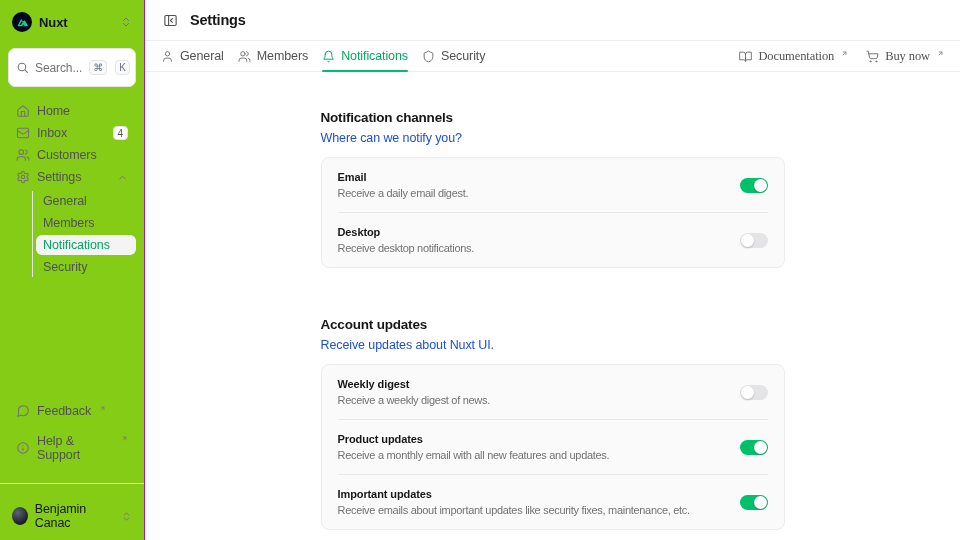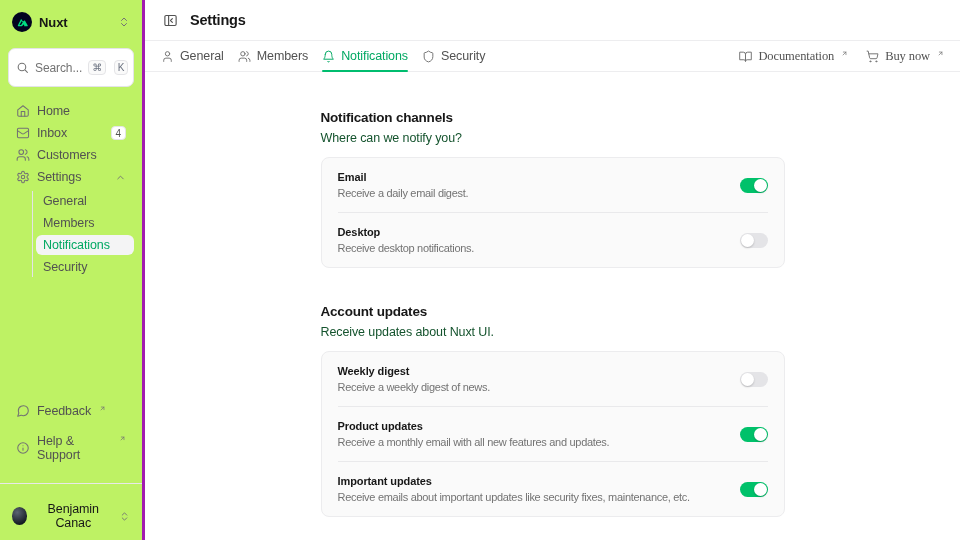--- a/index.html
+++ b/index.html
@@ -7,23 +7,23 @@
   body {
     font-family: "Liberation Sans", sans-serif;
     background:#fff; color:#171717; display:flex;
     -webkit-font-smoothing: antialiased;
   }
   svg { display:block; }
 
   
   .sidebar {
     width:145px; min-width:145px; height:100%;
-    border-right:3px solid #a21caf;
+    border-right:1px solid #a21caf;
     display:flex; flex-direction:column;
-    padding:8px; background:#bef264;
+    padding:8px; background:#84cc16;
   }
   .workspace {
     display:flex; align-items:center; gap:7px;
     padding:4px 4px; border-radius:6px; cursor:pointer;
   }
   .ws-logo {
     width:20px; height:20px; border-radius:50%;
     background:#020420; display:flex; align-items:center; justify-content:center;
   }
   .ws-name { font-size:13px; font-weight:700; letter-spacing:-0.1px; }
@@ -72,21 +72,21 @@
   .side-footer { margin-top:auto; display:flex; flex-direction:column; gap:10px; }
   .side-sep { height:1px; background:#e8e8ea; margin:8px -8px 4px; }
   .user-row {
     display:flex; align-items:center; gap:7px;
     padding:4px 4px 2px; cursor:pointer;
   }
   .avatar {
     width:18px; height:18px; border-radius:50%;
     background:radial-gradient(circle at 35% 30%, #5b6472, #141a22 75%);
   }
-  .user-name { font-size:12.5px; font-weight:500; letter-spacing:-0.1px;text-align:center; }
+  .user-name { font-size:12.5px; font-weight:500; letter-spacing:-0.1px; }
   .ext { color:#737373; margin-left:1px; align-self:flex-start; margin-top:1px; }
 
   
   .main { flex:1; display:flex; flex-direction:column; min-width:0; }
   .topbar {
     height:41px; min-height:41px; border-bottom:1px solid #ededef;
     display:flex; align-items:center; gap:10px; padding:0 16px;
   }
   .collapse-btn { color:#525252; background:none; border:none; cursor:pointer; padding:2px; display:flex; }
   .page-title { font-size:14.5px; font-weight:700; letter-spacing:-0.2px; }
@@ -109,23 +109,23 @@
   }
   .tab-actions { margin-left:auto; display:flex; align-items:center; gap:18px;font-family:Liberation Serif, serif; }
   .tab-action {
     display:flex; align-items:center; gap:6px;
     font-size:12.5px; color:#525252; letter-spacing:-0.1px; cursor:pointer;
   }
   .tab-action .ticon { color:#737373; }
 
   .content { flex:1; overflow:auto; background:#fff; }
   .container { width:464px; margin:0 auto; padding:38px 0 30px; }
-  .section { margin-bottom:36px; }
+  .section { margin-bottom:49px; }
   .section h3 { font-size:13.5px; font-weight:700; letter-spacing:-0.2px; margin-bottom:6px; }
-  .section .sub { font-size:12.5px; color:#14532d; letter-spacing:-0.1px; margin-bottom:12px; }
+  .section .sub { font-size:12.5px; color:#1d4ed8; letter-spacing:-0.1px; margin-bottom:12px; }
 
   .card {
     background:#fafafa; border:1px solid #ececee; border-radius:8px;
   }
   .row { display:flex; align-items:center; gap:10px; padding:13px 16px; }
   .row-text { flex:1; min-width:0; }
   .row-label { font-size:11px; font-weight:700; letter-spacing:-0.1px; }
   .row-desc { font-size:11px; color:#737373; letter-spacing:-0.3px; margin-top:4px; white-space:nowrap; }
   .card-sep { height:1px; background:#e9e9eb; margin:0 16px; }
 

